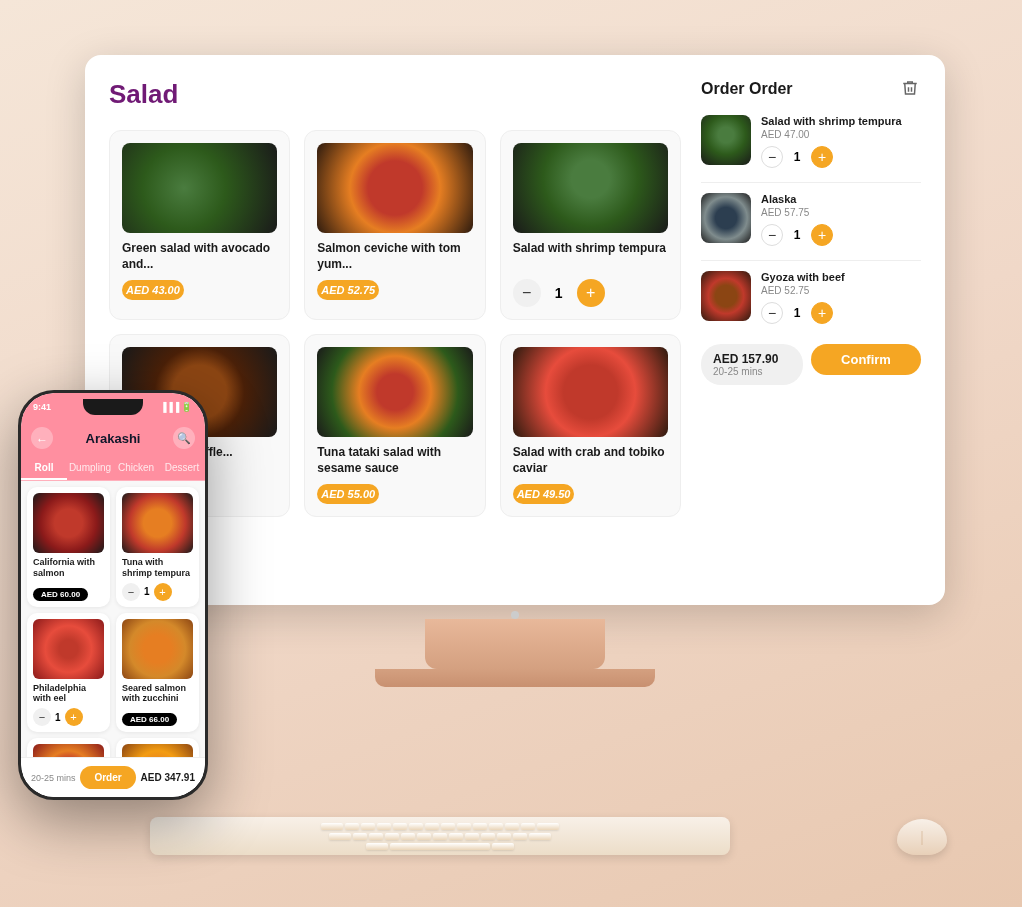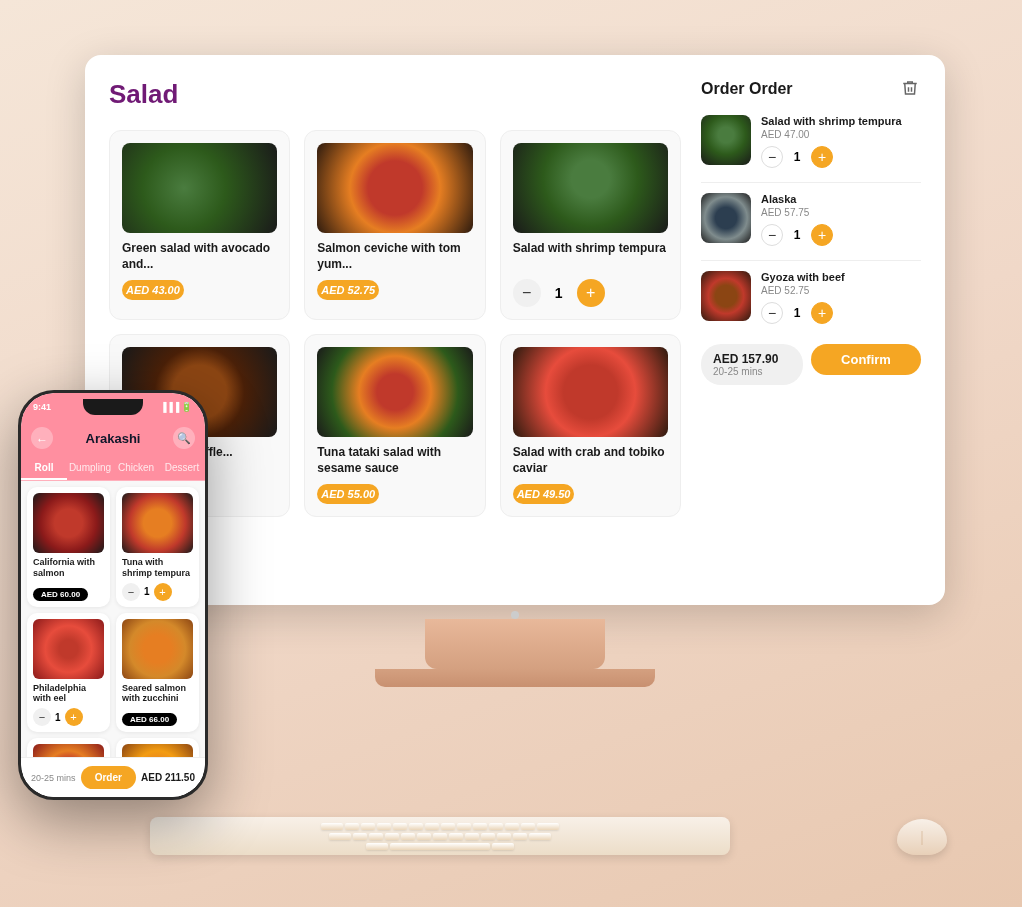--- a/index.html
+++ b/index.html
@@ -777,16 +777,16 @@
           <div class="phone-food-img phone-food-img-6"></div>
           <div class="phone-food-name"></div>
         </div>
 
       </div>
     </div>
 
     <div class="phone-footer">
       <span class="phone-footer-time">20-25 mins</span>
       <button class="phone-order-btn">Order</button>
-      <span class="phone-footer-price">AED 211.50</span>
+      <span class="phone-footer-price">AED 347.91</span>
     </div>
   </div>
 </div>
 
 </body></html>

